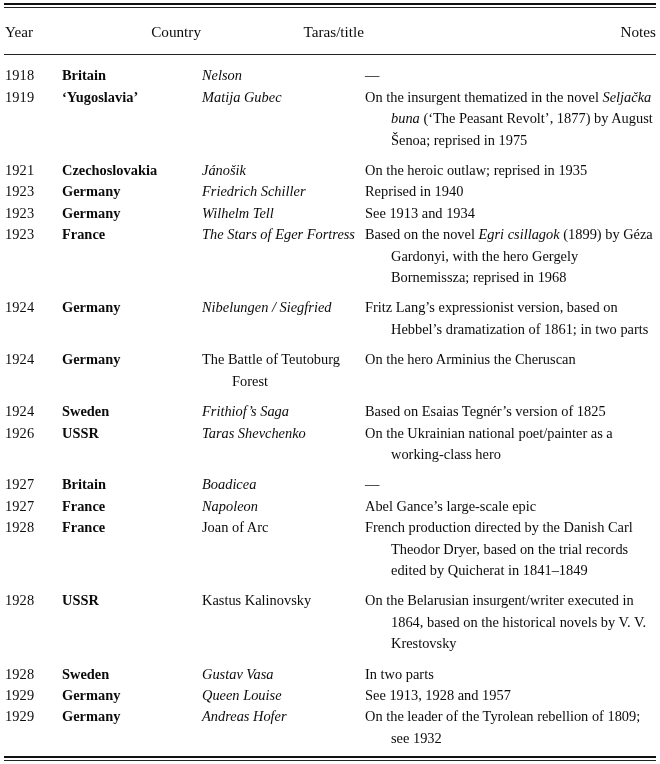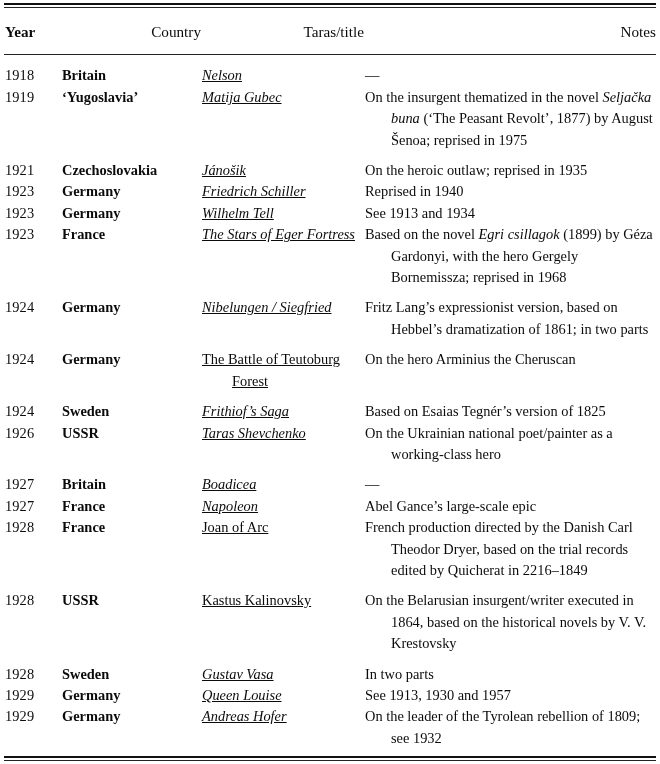--- a/index.html
+++ b/index.html
@@ -53,39 +53,39 @@
   table.hist col.c-theme   { width: 163px; }
   table.hist col.c-notes   { width: 292px; }
 
   thead th {
     font-weight: normal;
     text-align: right;
     padding: 0;
     font-size: 15.2px;
     vertical-align: baseline;
   }
-  thead th.h-year    { text-align: left; padding-left: 1px; font-weight: bold; }
+  thead th.h-year    { text-align: left; padding-left: 1px; }
   thead tr.head-row td, thead tr.head-row th { padding-bottom: 0; }
 
   .head-spacer-top { height: 11px; }
   .head-spacer-bot { height: 10px; }
   .body-spacer-top { height: 10px; }
 
   tbody td {
     padding: 0;
     vertical-align: top;
   }
 
   td.year {
     padding-left: 1px;
     white-space: nowrap;
     letter-spacing: 0.1px;
   }
   td.country { padding-left: 2px; font-weight: bold; }
-  td.theme   { padding-left: 1px; text-decoration: underline; }
+  td.theme   { padding-left: 1px; }
   td.notes   { padding-left: 1px; padding-right: 2px; }
 
   
   td.theme .hang, td.notes .hang {
     padding-left: 26px;
     text-indent: -26px;
   }
   td.theme .hang { padding-left: 30px; text-indent: -30px; }
 
   .italic { font-style: italic; }
@@ -275,21 +275,21 @@
             <div class="hang">Abel Gance’s large-scale epic</div>
           </td>
         </tr>
         <tr>
           <td class="year">1928</td>
           <td class="country">France</td>
           <td class="theme">
             <div class="hang">Joan of Arc</div>
           </td>
           <td class="notes">
-            <div class="hang">French production directed by the Danish Carl Theodor Dryer, based on the trial records edited by Quicherat in 2216–1849</div>
+            <div class="hang">French production directed by the Danish Carl Theodor Dryer, based on the trial records edited by Quicherat in 1841–1849</div>
           </td>
         </tr>
         <tr class="gap">
           <td colspan="4"></td>
         </tr>
         <tr>
           <td class="year">1928</td>
           <td class="country">USSR</td>
           <td class="theme">
             <div class="hang">Kastus Kalinovsky</div>
@@ -311,21 +311,21 @@
             <div class="hang">In two parts</div>
           </td>
         </tr>
         <tr>
           <td class="year">1929</td>
           <td class="country">Germany</td>
           <td class="theme">
             <div class="hang italic">Queen Louise</div>
           </td>
           <td class="notes">
-            <div class="hang">See 1913, 1930 and 1957</div>
+            <div class="hang">See 1913, 1928 and 1957</div>
           </td>
         </tr>
         <tr>
           <td class="year">1929</td>
           <td class="country">Germany</td>
           <td class="theme">
             <div class="hang italic">Andreas Hofer</div>
           </td>
           <td class="notes">
             <div class="hang">On the leader of the Tyrolean rebellion of 1809; see 1932</div>

